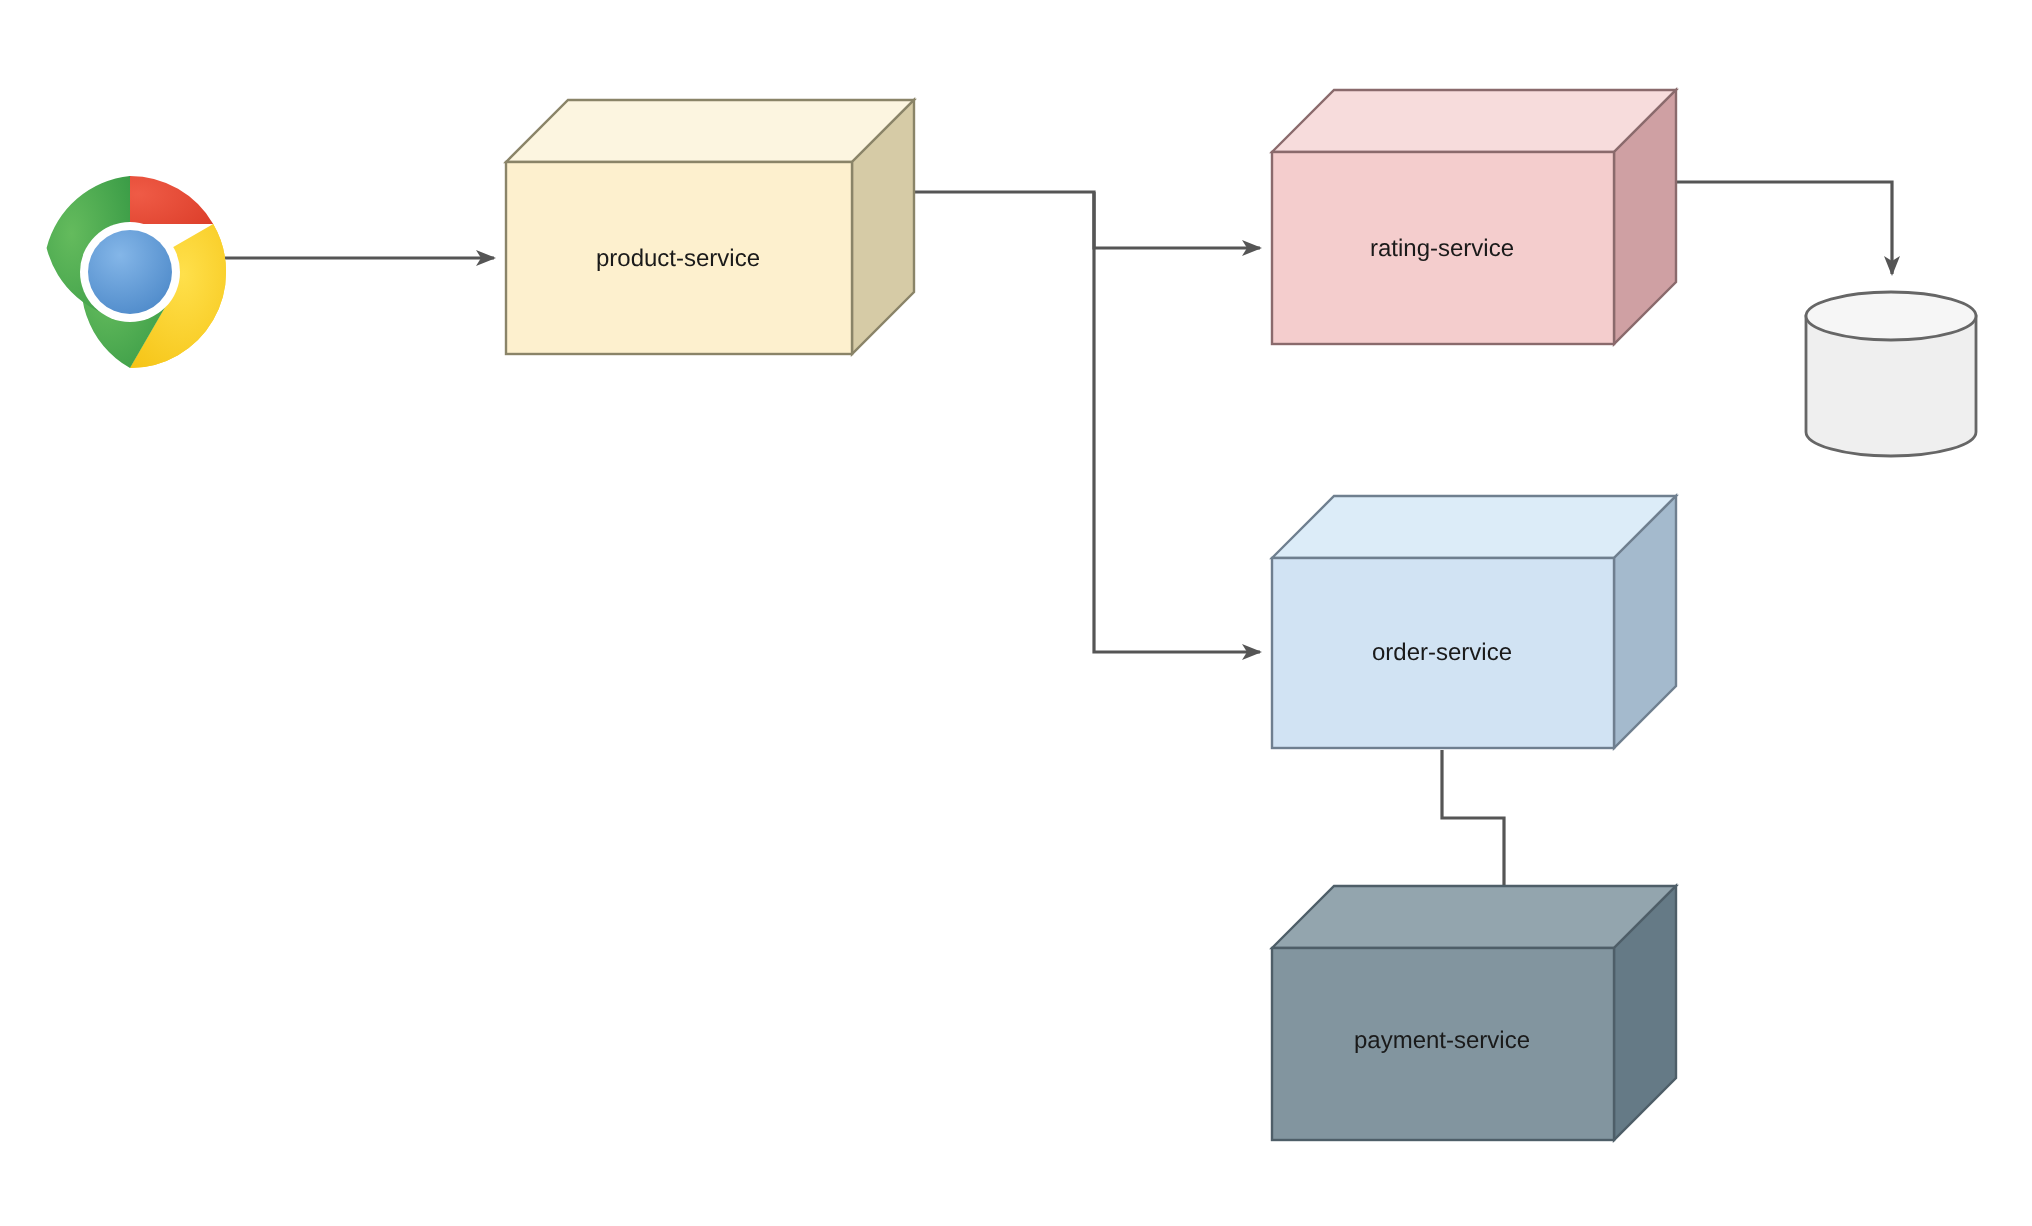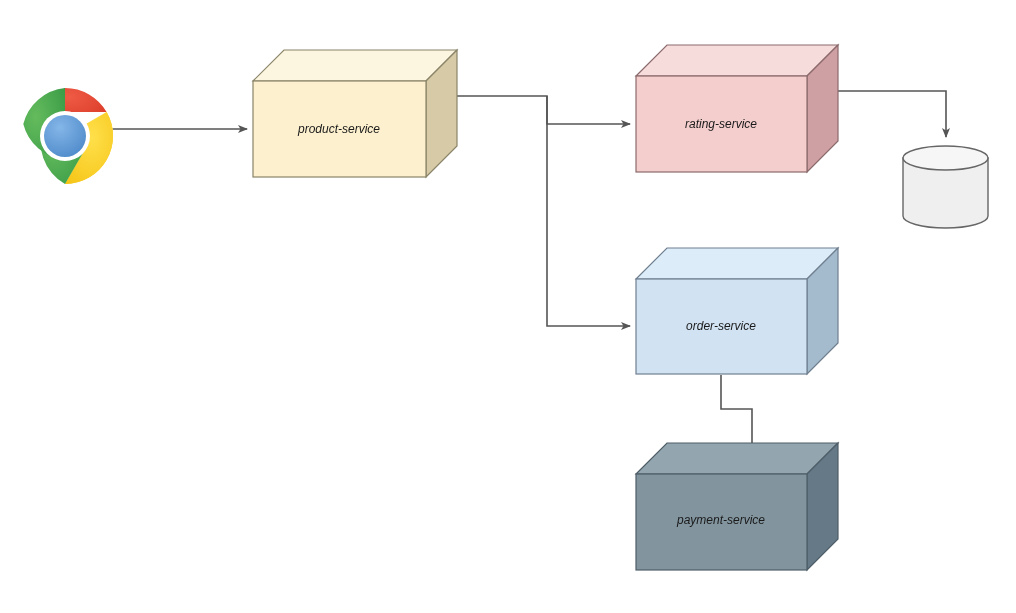--- a/index.html
+++ b/index.html
@@ -11,21 +11,20 @@
     width: 1016px;
     height: 613px;
     overflow: hidden;
     font-family: "Liberation Sans", sans-serif;
   }
   #diagram-canvas {
     position: relative;
     width: 1016px;
     height: 613px;
     background: #ffffff;
-    font-style: italic;
   }
   svg.layer {
     position: absolute;
     top: 0;
     left: 0;
     width: 1016px;
     height: 613px;
   }
   .node-label {
     font-family: "Liberation Sans", sans-serif;

